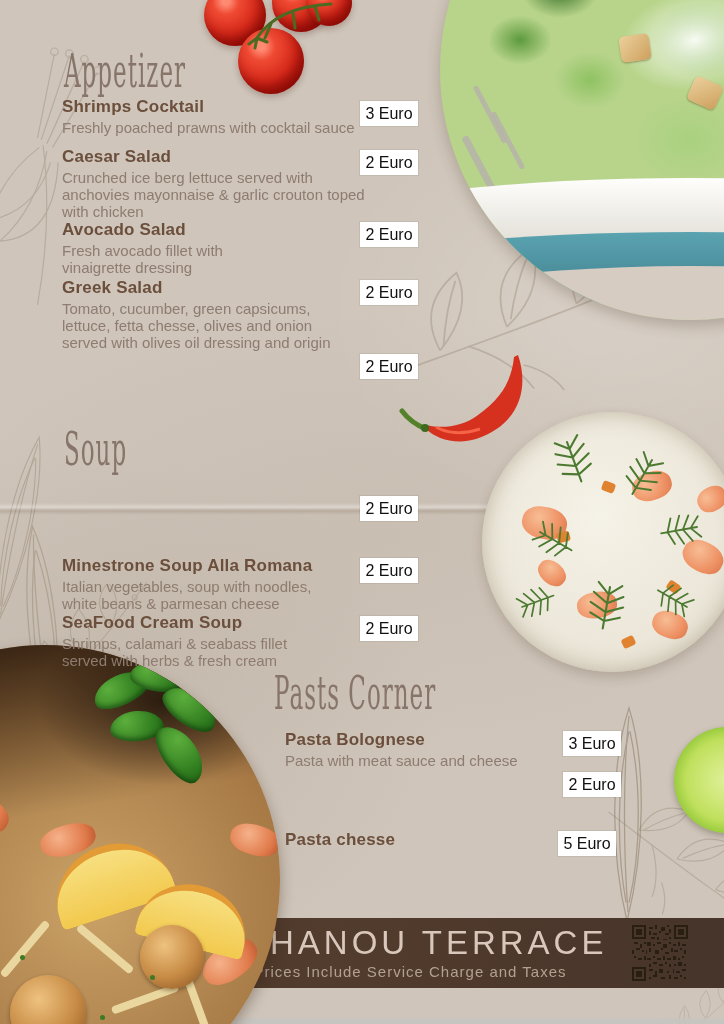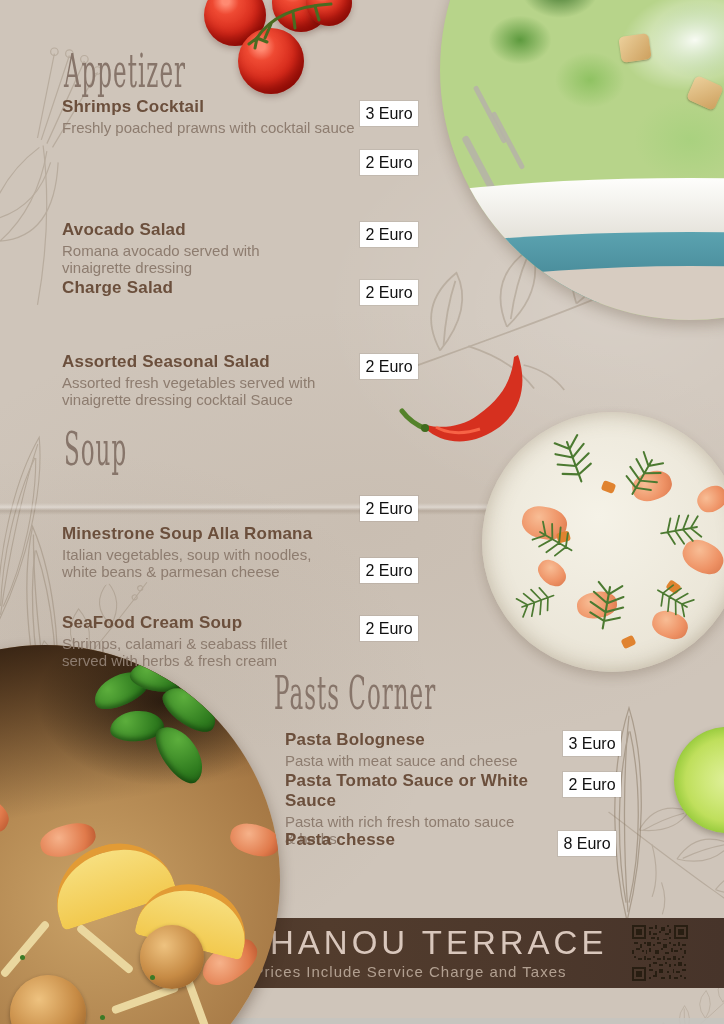--- a/index.html
+++ b/index.html
@@ -359,65 +359,64 @@
   </div>
 
   <div class="heading" style="left:64px;top:44px"><span>Appetizer</span></div>
   <div class="heading" style="left:274px;top:666px"><span>Pasts Corner</span></div>
   <div class="heading" style="left:64px;top:422px"><span>Soup</span></div>
 
   <div class="item" style="left:62px;top:97px">
     <div class="item-name">Shrimps Cocktail</div>
     <div class="item-desc">Freshly poached prawns with cocktail sauce</div>
   </div>
+  <div class="item" style="left:62px;top:147px">
+    <div class="item-name">Caesar Salad</div>
+    <div class="item-desc">Crunched ice berg lettuce served with
+anchovies mayonnaise &amp; garlic crouton toped
+with chicken</div>
+  </div>
   <div class="item" style="left:62px;top:220px">
     <div class="item-name">Avocado Salad</div>
-    <div class="item-desc">Romana avocado served with
+    <div class="item-desc">Fresh avocado fillet with
 vinaigrette dressing</div>
   </div>
   <div class="item" style="left:62px;top:278px">
-    <div class="item-name">Charge Salad</div>
-  </div>
-  <div class="item" style="left:62px;top:352px">
-    <div class="item-name">Assorted Seasonal Salad</div>
-    <div class="item-desc">Assorted fresh vegetables served with
-vinaigrette dressing  cocktail Sauce</div>
+    <div class="item-name">Greek Salad</div>
+    <div class="item-desc">Tomato, cucumber, green capsicums,
+lettuce, fetta chesse, olives and onion
+served with olives oil dressing and origin</div>
   </div>
 
   <div class="item" style="left:62px;top:494px">
   </div>
-  <div class="item" style="left:62px;top:524px">
+  <div class="item" style="left:62px;top:556px">
     <div class="item-name">Minestrone Soup Alla Romana</div>
     <div class="item-desc">Italian vegetables, soup with noodles,
 white beans &amp; parmesan cheese</div>
   </div>
   <div class="item" style="left:62px;top:613px">
     <div class="item-name">SeaFood Cream Soup</div>
     <div class="item-desc">Shrimps, calamari &amp; seabass fillet
 served with herbs &amp; fresh cream</div>
   </div>
 
   <div class="item" style="left:285px;top:730px;width:290px">
     <div class="item-name">Pasta Bolognese</div>
     <div class="item-desc">Pasta with meat sauce and cheese</div>
-  </div>
-  <div class="item" style="left:285px;top:771px;width:290px">
-    <div class="item-name">Pasta Tomato Sauce or White Sauce</div>
-    <div class="item-desc">Pasta with rich fresh tomato sauce
-&amp; herbs</div>
   </div>
   <div class="item" style="left:285px;top:830px;width:290px">
     <div class="item-name">Pasta chesse</div>
   </div>
 
   <div class="price" style="left:360px;top:101px">3 Euro</div>
   <div class="price" style="left:360px;top:150px">2 Euro</div>
   <div class="price" style="left:360px;top:222px">2 Euro</div>
   <div class="price" style="left:360px;top:280px">2 Euro</div>
   <div class="price" style="left:360px;top:354px">2 Euro</div>
   <div class="price" style="left:360px;top:496px">2 Euro</div>
   <div class="price" style="left:360px;top:558px">2 Euro</div>
   <div class="price" style="left:360px;top:616px">2 Euro</div>
   <div class="price" style="left:563px;top:731px">3 Euro</div>
   <div class="price" style="left:563px;top:772px">2 Euro</div>
-  <div class="price" style="left:558px;top:831px">8 Euro</div>
+  <div class="price" style="left:558px;top:831px">5 Euro</div>
 
 </div>
 
 </body></html>

